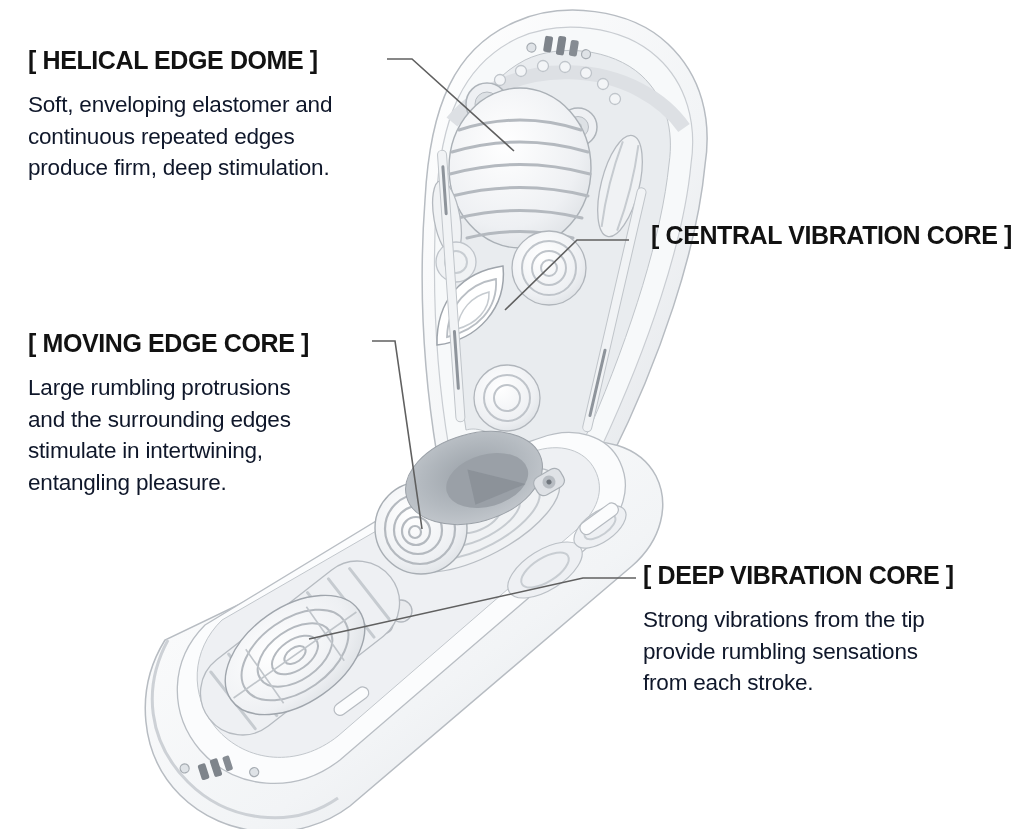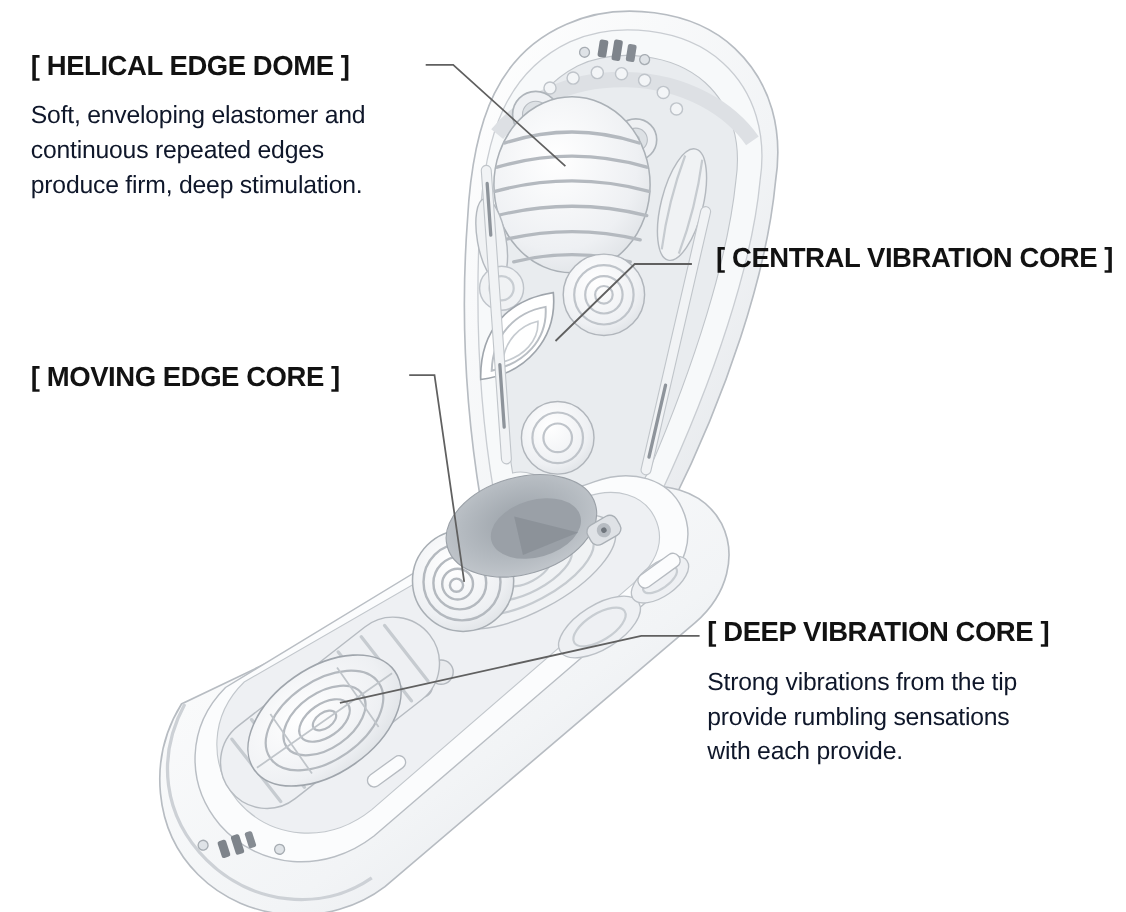--- a/index.html
+++ b/index.html
@@ -235,22 +235,26 @@
 continuous repeated edges
 produce firm, deep stimulation.</p>
   </div>
 
   <div class="callout c2">
     <h2>[ CENTRAL VIBRATION CORE ]</h2>
   </div>
 
   <div class="callout c3">
     <h2>[ MOVING EDGE CORE ]</h2>
+    <p>Large rumbling protrusions
+and the surrounding edges
+stimulate in intertwining,
+entangling pleasure.</p>
   </div>
 
   <div class="callout c4">
     <h2>[ DEEP VIBRATION CORE ]</h2>
     <p>Strong vibrations from the tip
 provide rumbling sensations
-with each provide.</p>
+from each stroke.</p>
   </div>
 
 </div>
 
 </body></html>

